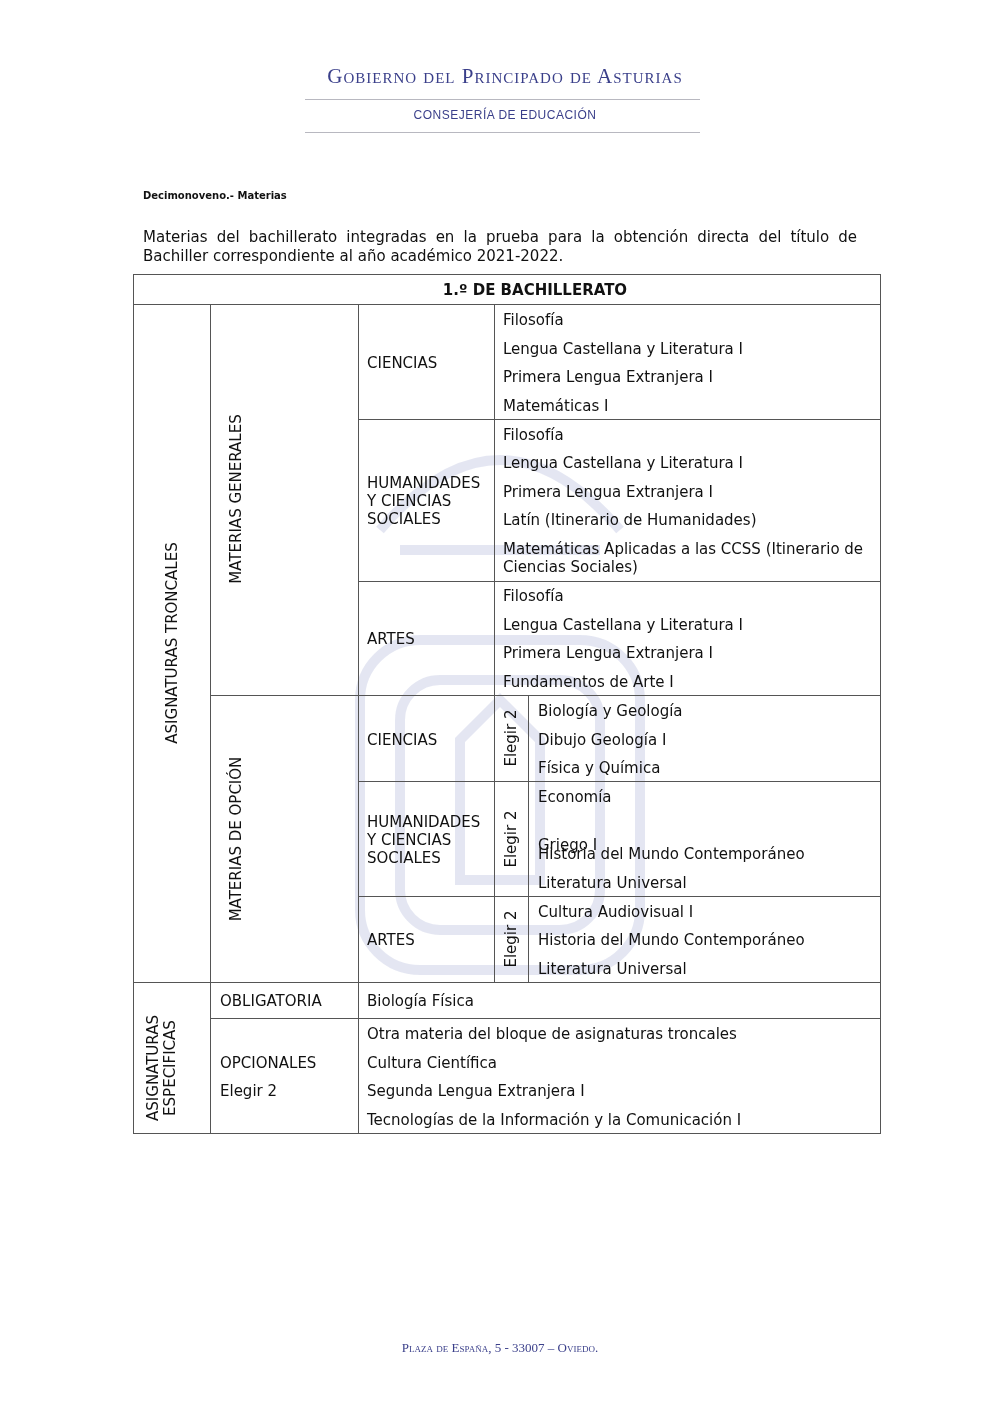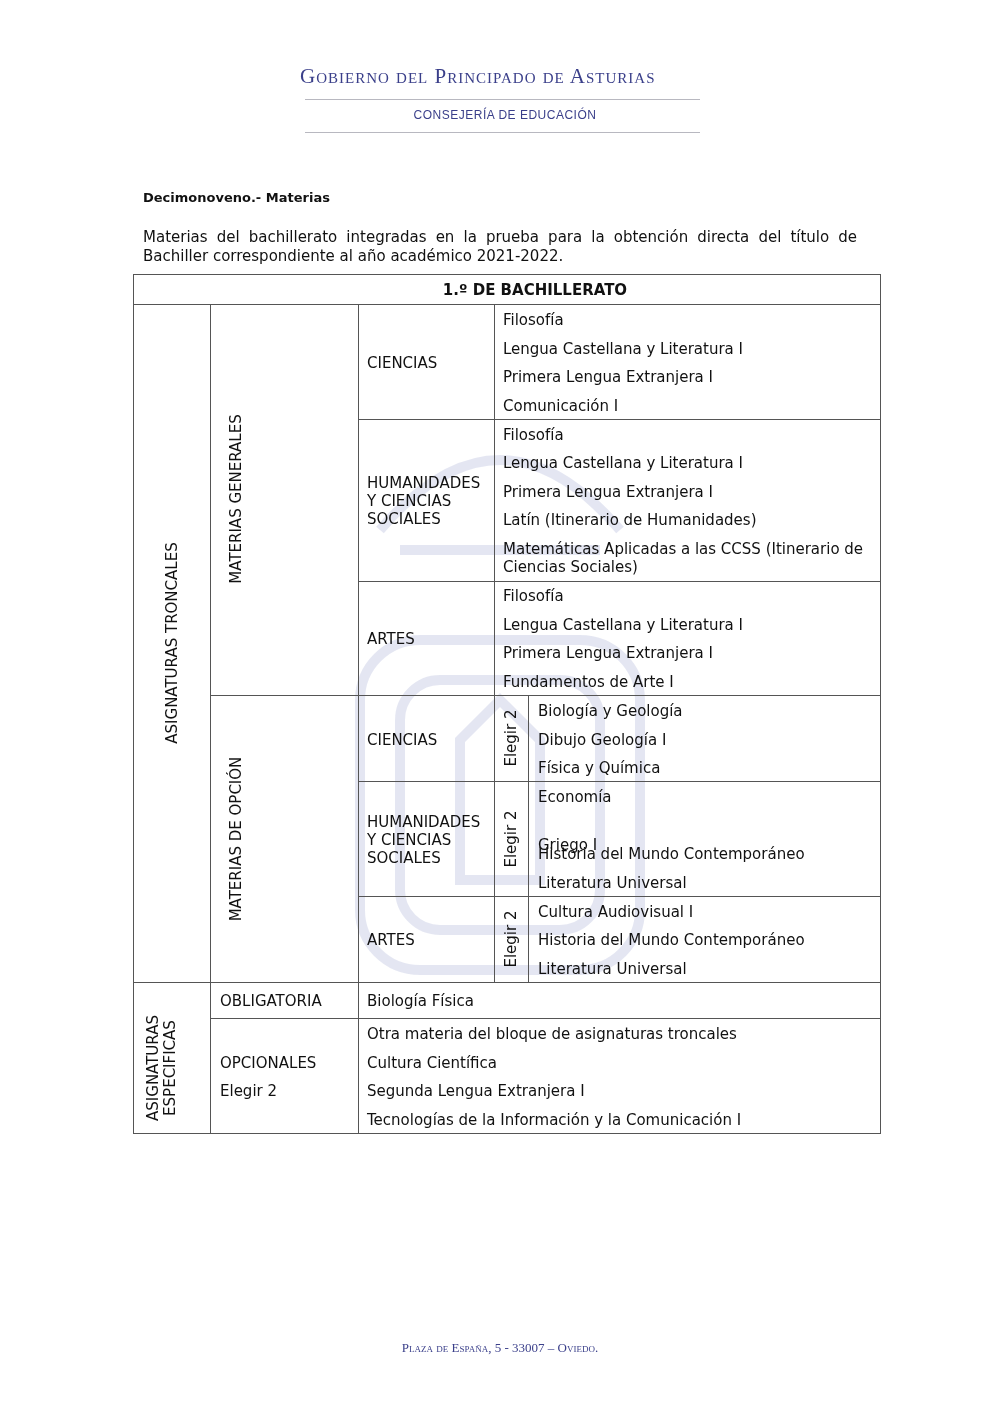--- a/index.html
+++ b/index.html
@@ -1,25 +1,25 @@
 <!DOCTYPE html>
 <html><head>
   <meta charset="utf-8">
   <style>
     html, body { margin: 0; padding: 0; background: #ffffff; }
     body { width: 1000px; height: 1414px; position: relative; overflow: hidden;
       font-family: "DejaVu Sans", sans-serif; color: #111; }
-    .hdr-title { position: absolute; left: 300px; top: 64px; width: 410px; 
+    .hdr-title { position: absolute; left: 300px; top: 64px; width: 410px; text-align: center;
       font-family: "Liberation Serif", serif; color: #3a3f8a; font-size: 21px; letter-spacing: 1px; font-variant: small-caps; }
     .hdr-line1 { position: absolute; left: 305px; top: 99px; width: 395px; height: 1px; background: #b8b8c0; }
     .hdr-sub { position: absolute; left: 300px; top: 108px; width: 410px; text-align: center;
       font-family: "Liberation Sans", sans-serif; color: #3a3f8a; font-size: 12px; letter-spacing: .5px; }
     .hdr-line2 { position: absolute; left: 305px; top: 132px; width: 395px; height: 1px; background: #b8b8c0; }
 
-    .heading { position: absolute; left: 143px; top: 190px; font-weight: bold; font-size: 13px; }
+    .heading { position: absolute; left: 143px; top: 190px; font-weight: bold; font-size: 10px; }
     .para { position: absolute; left: 143px; top: 228px; width: 714px; font-size: 15px; line-height: 19px; text-align: justify; text-align-last: left; }
 
     .watermark { position: absolute; left: 340px; top: 410px; width: 320px; height: 570px; opacity: .13; }
     .ln { position: absolute; background: #555; }
     .t { position: absolute; font-size: 15px; white-space: nowrap; }
     .vt { position: absolute; font-size: 15px; white-space: nowrap; transform: rotate(-90deg); transform-origin: center center; text-align: center; }
     .bold { font-weight: bold; padding-left: 28px; }
 
     .footer { position: absolute; left: 380px; top: 1340px; width: 240px; text-align: center;
       font-family: "Liberation Serif", serif; color: #3a3f8a; font-size: 13px; font-variant: small-caps; }
@@ -76,21 +76,21 @@
   <div class="vt" style="left:471px;top:830px;width:80px">Elegir 2</div>
   <div class="vt" style="left:471px;top:930px;width:80px">Elegir 2</div>
 
   <div class="t" style="left:367px;top:354px">CIENCIAS</div>
   <div class="t" style="left:367px;top:474px;line-height:18px"><span>HUMANIDADES</span><br><span>Y CIENCIAS</span><br><span>SOCIALES</span></div>
   <div class="t" style="left:367px;top:630px">ARTES</div>
 
   <div class="t" style="left:503px;top:311px">Filosofía</div>
   <div class="t" style="left:503px;top:340px">Lengua Castellana y Literatura I</div>
   <div class="t" style="left:503px;top:368px">Primera Lengua Extranjera I</div>
-  <div class="t" style="left:503px;top:397px">Comunicación I</div>
+  <div class="t" style="left:503px;top:397px">Matemáticas I</div>
 
   <div class="t" style="left:503px;top:426px">Filosofía</div>
   <div class="t" style="left:503px;top:454px">Lengua Castellana y Literatura I</div>
   <div class="t" style="left:503px;top:483px">Primera Lengua Extranjera I</div>
   <div class="t" style="left:503px;top:511px">Latín (Itinerario de Humanidades)</div>
   <div class="t" style="left:503px;top:540px">Matemáticas Aplicadas a las CCSS (Itinerario de</div>
   <div class="t" style="left:503px;top:558px">Ciencias Sociales)</div>
 
   <div class="t" style="left:503px;top:587px">Filosofía</div>
   <div class="t" style="left:503px;top:616px">Lengua Castellana y Literatura I</div>

